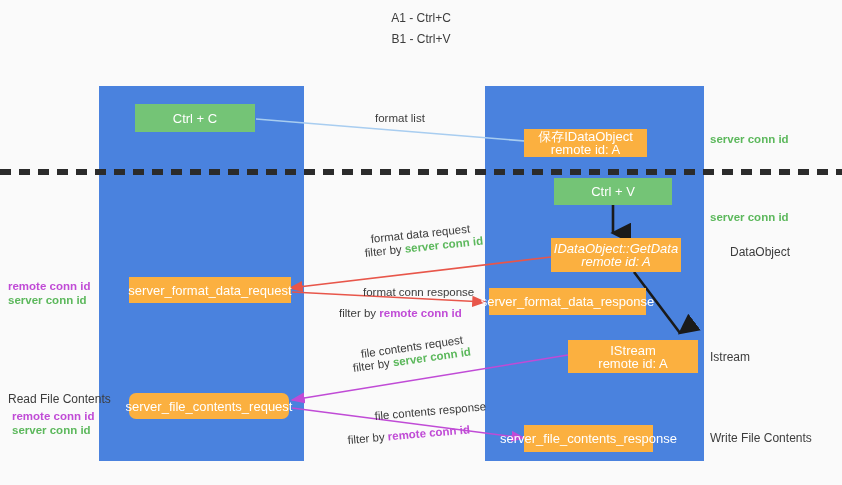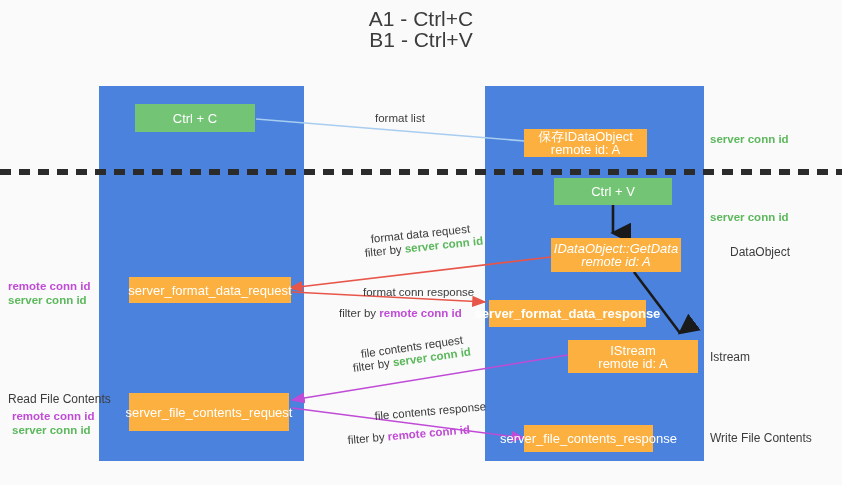--- a/index.html
+++ b/index.html
@@ -9,21 +9,21 @@
     font-family:"Liberation Sans","DejaVu Sans",sans-serif;
     position:relative;overflow:hidden;
     color:#3c3c3c;
   }
   .canvas{position:absolute;inset:0;}
   .abs{position:absolute;}
 
   
   .title{
     top:8px;left:0;width:842px;text-align:center;
-    font-size:21px;line-height:21px;color:#3c3c3c;white-space:pre;
+    font-size:12px;line-height:21px;color:#3c3c3c;white-space:pre;
   }
 
   
   .col-head{
     text-align:center;font-size:12.5px;line-height:15px;color:#4a4a4a;white-space:pre;
   }
 
   
   .column{background:#4a82de;}
 
@@ -98,26 +98,26 @@
   <div class="abs box orange" style="left:524px;top:129px;width:123px;height:28px;">保存IDataObject
 remote id: A</div>
 
   <div class="abs box green" style="left:554px;top:178px;width:118px;height:27px;">Ctrl + V</div>
 
   <div class="abs box orange" style="left:551px;top:238px;width:130px;height:34px;font-style:italic;">IDataObject::GetData
 remote id: A</div>
 
   <div class="abs box orange" style="left:129px;top:277px;width:162px;height:26px;">server_format_data_request</div>
 
-  <div class="abs box orange" style="left:489px;top:300px;width:157px;height:27px;font-weight:bold;">server_format_data_response</div>
+  <div class="abs box orange" style="left:489px;top:288px;width:157px;height:27px;">server_format_data_response</div>
 
   <div class="abs box orange" style="left:568px;top:340px;width:130px;height:33px;">IStream
 remote id: A</div>
 
-  <div class="abs box orange" style="left:129px;top:393px;width:160px;height:38px;">server_file_contents_request</div>
+  <div class="abs box orange" style="left:129px;top:393px;width:160px;height:26px;border-radius:7px;">server_file_contents_request</div>
 
   <div class="abs box orange" style="left:524px;top:425px;width:129px;height:27px;">server_file_contents_response</div>
 
   <div class="abs dashrow"></div>
 
   <div class="abs ann" style="left:375px;top:111px;">format list</div>
 
   <div class="abs ann rot" style="left:370px;top:232px;transform:rotate(-6deg);">format data request</div>
   <div class="abs ann rot" style="left:364px;top:246px;transform:rotate(-6deg);"><span>filter by </span><span class="green-t">server conn id</span></div>
 

